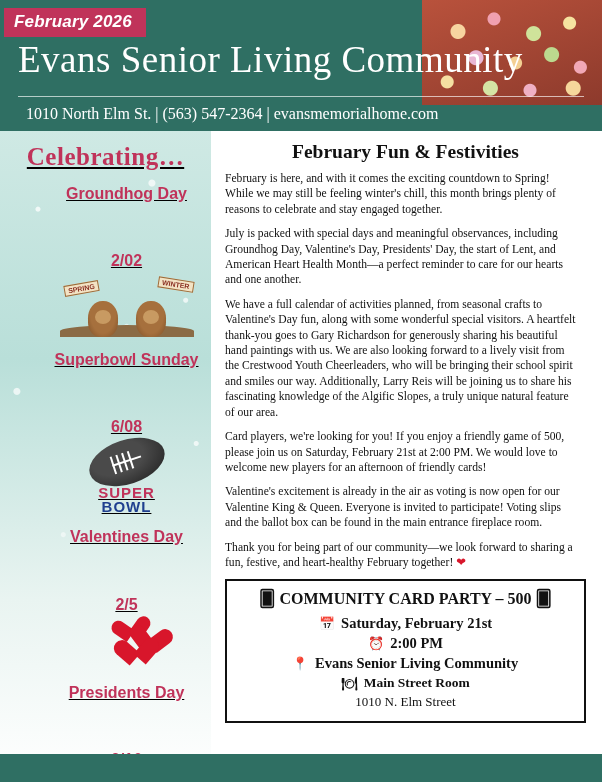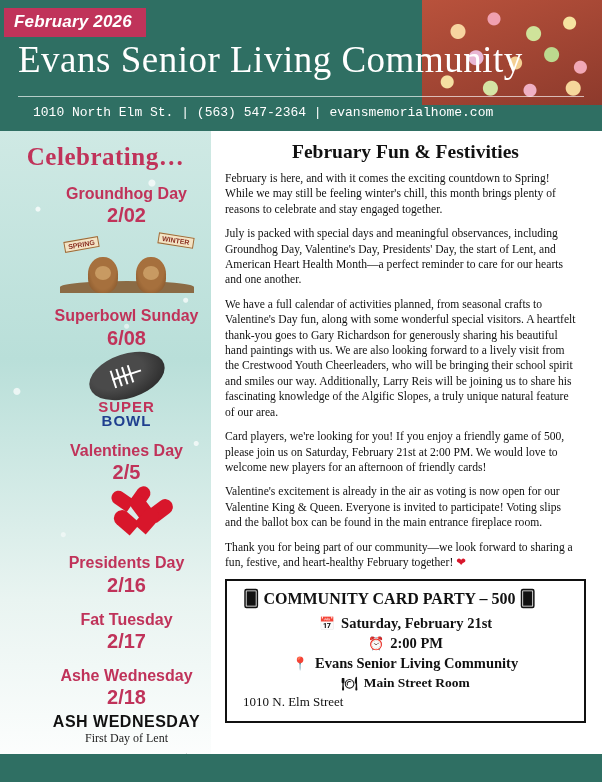--- a/index.html
+++ b/index.html
@@ -47,37 +47,38 @@
   .masthead {
     position: absolute; left: 18px; top: 38px;
     color: #ffffff; font-size: 37px; font-family: "Liberation Serif", serif;
     letter-spacing: 0.5px;
   }
   .header-rule {
     position: absolute; left: 18px; right: 18px; top: 96px;
     height: 1px; background: rgba(255,255,255,0.65);
   }
   .contact-line {
-    position: absolute; left: 33px; top: 105px;
-    color: #ffffff; font-family: Liberation Mono, monospace; font-size: 13px;
+    position: absolute; left: 26px; top: 105px;
+    color: #ffffff; font-family: Liberation Serif, serif; font-size: 16px;
   }
 
   
   .body {
     position: relative;
     height: 651px;
     display: flex;
   }
 
   
   .left-col {
     position: relative;
     width: 211px;
     background: linear-gradient(180deg, #cfe9e4 0%, #b9dfd9 35%, #e9f4f1 72%, #ffffff 100%);
     overflow: hidden;
+    text-decoration: underline;
   }
   .snowflakes {
     position:absolute; inset:0;
     background:
       radial-gradient(circle at 18% 12%, rgba(255,255,255,.75) 0 2px, transparent 3px),
       radial-gradient(circle at 72% 8%, rgba(255,255,255,.7) 0 3px, transparent 4px),
       radial-gradient(circle at 88% 26%, rgba(255,255,255,.7) 0 2px, transparent 3px),
       radial-gradient(circle at 8% 40%, rgba(255,255,255,.7) 0 3px, transparent 4px),
       radial-gradient(circle at 93% 48%, rgba(255,255,255,.7) 0 2px, transparent 3px),
       radial-gradient(circle at 60% 30%, rgba(255,255,255,.55) 0 2px, transparent 3px),
@@ -104,22 +105,23 @@
     color: #c0335a;
     font-family: "Liberation Sans", sans-serif;
     font-weight: bold;
     font-size: 16px;
     line-height: 1.15;
   }
   .event-date {
     color: #c0335a;
     font-family: "Liberation Sans", sans-serif;
     font-weight: bold;
-    font-size: 20px;
+    font-size: 16px;
     line-height: 1.2;
+    margin-top: 48px;
   }
   .art { margin: 4px auto 0; position: relative; }
 
   
   .art-groundhog { width: 150px; height: 62px; }
   .sign {
     position:absolute; font-family:"Liberation Sans", sans-serif;
     font-size:7px; font-weight:bold; color:#8a2f22;
     background:#f3e3c4; border:1px solid #9a6b3a; padding:1px 3px;
     transform: rotate(-10deg);
@@ -205,21 +207,21 @@
     text-align: left;
     margin: 0 6px 9px 0;
   }
   .redheart { color:#d8162b; }
 
   
   .event-box {
     margin-top: 4px;
     border: 2px solid #111;
     padding: 8px 16px 11px;
-    text-align: left;
+    text-align: center;
   }
   .eb-title {
     font-family:"Liberation Serif", serif; font-weight:bold; font-size:16px;
     color:#111; margin-bottom: 7px;
   }
   .eb-row {
     font-family:"Liberation Serif", serif; font-weight:bold; font-size:14.5px;
     color:#111; margin: 3px 0; display:flex; align-items:center; justify-content:center; gap:6px;
   }
   .eb-row.small { font-size:13.5px; font-weight:bold; }

